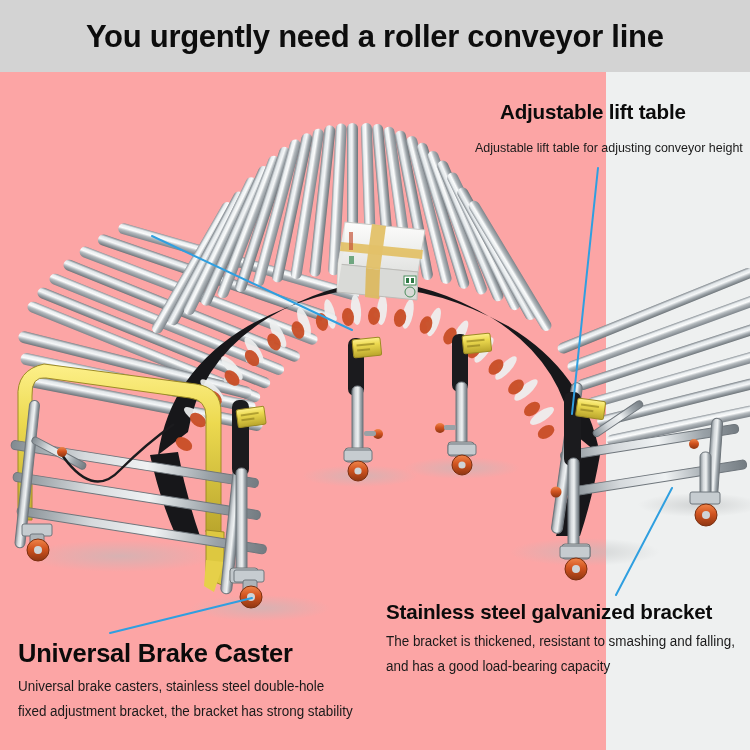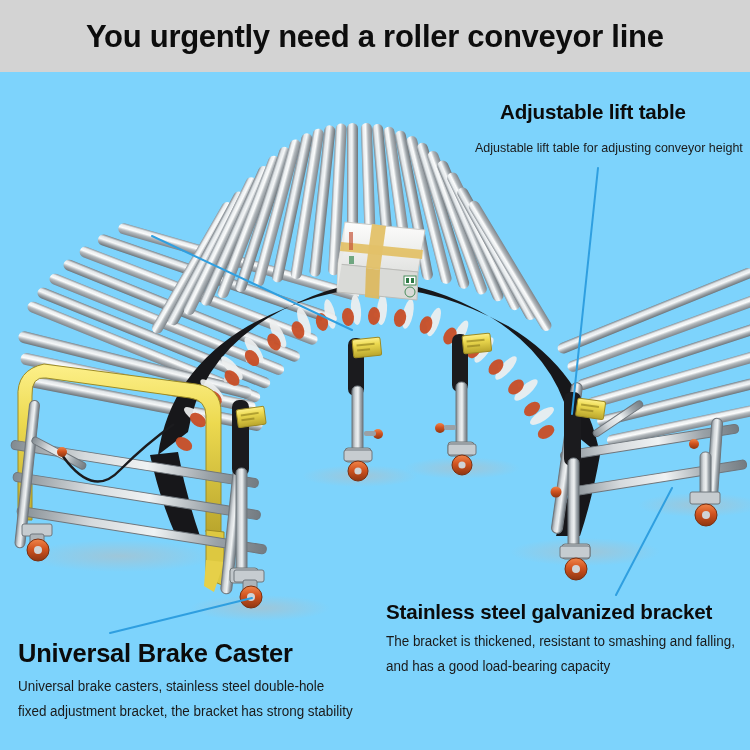--- a/index.html
+++ b/index.html
@@ -3,21 +3,21 @@
 <meta charset="utf-8">
 <style>
   * { margin:0; padding:0; box-sizing:border-box; }
   html,body { width:750px; height:750px; }
   body {
     font-family:"Liberation Sans", sans-serif;
     background:#eef0f0;
     position:relative;
     overflow:hidden;
   }
-  #stage { position:relative; width:750px; height:750px; background:#7dd3fc; }
+  #stage { position:relative; width:606px; height:750px; background:#fca5a5; }
 
   
   .header-bar{
     position:absolute; left:0; top:0; width:750px; height:72px;
     background:#d3d3d3;
     display:flex; align-items:center; justify-content:center;
   }
   .header-title{
     font-size:32px; font-weight:bold; color:#0d0d0d;
     letter-spacing:-0.3px; transform:scaleX(0.97);

